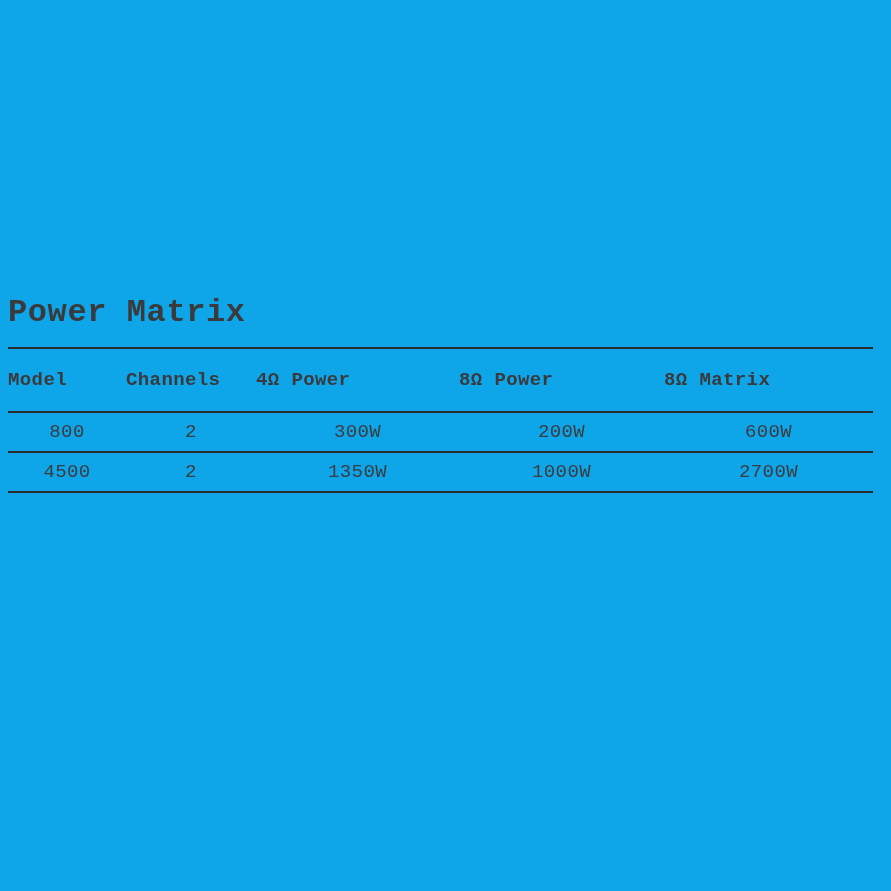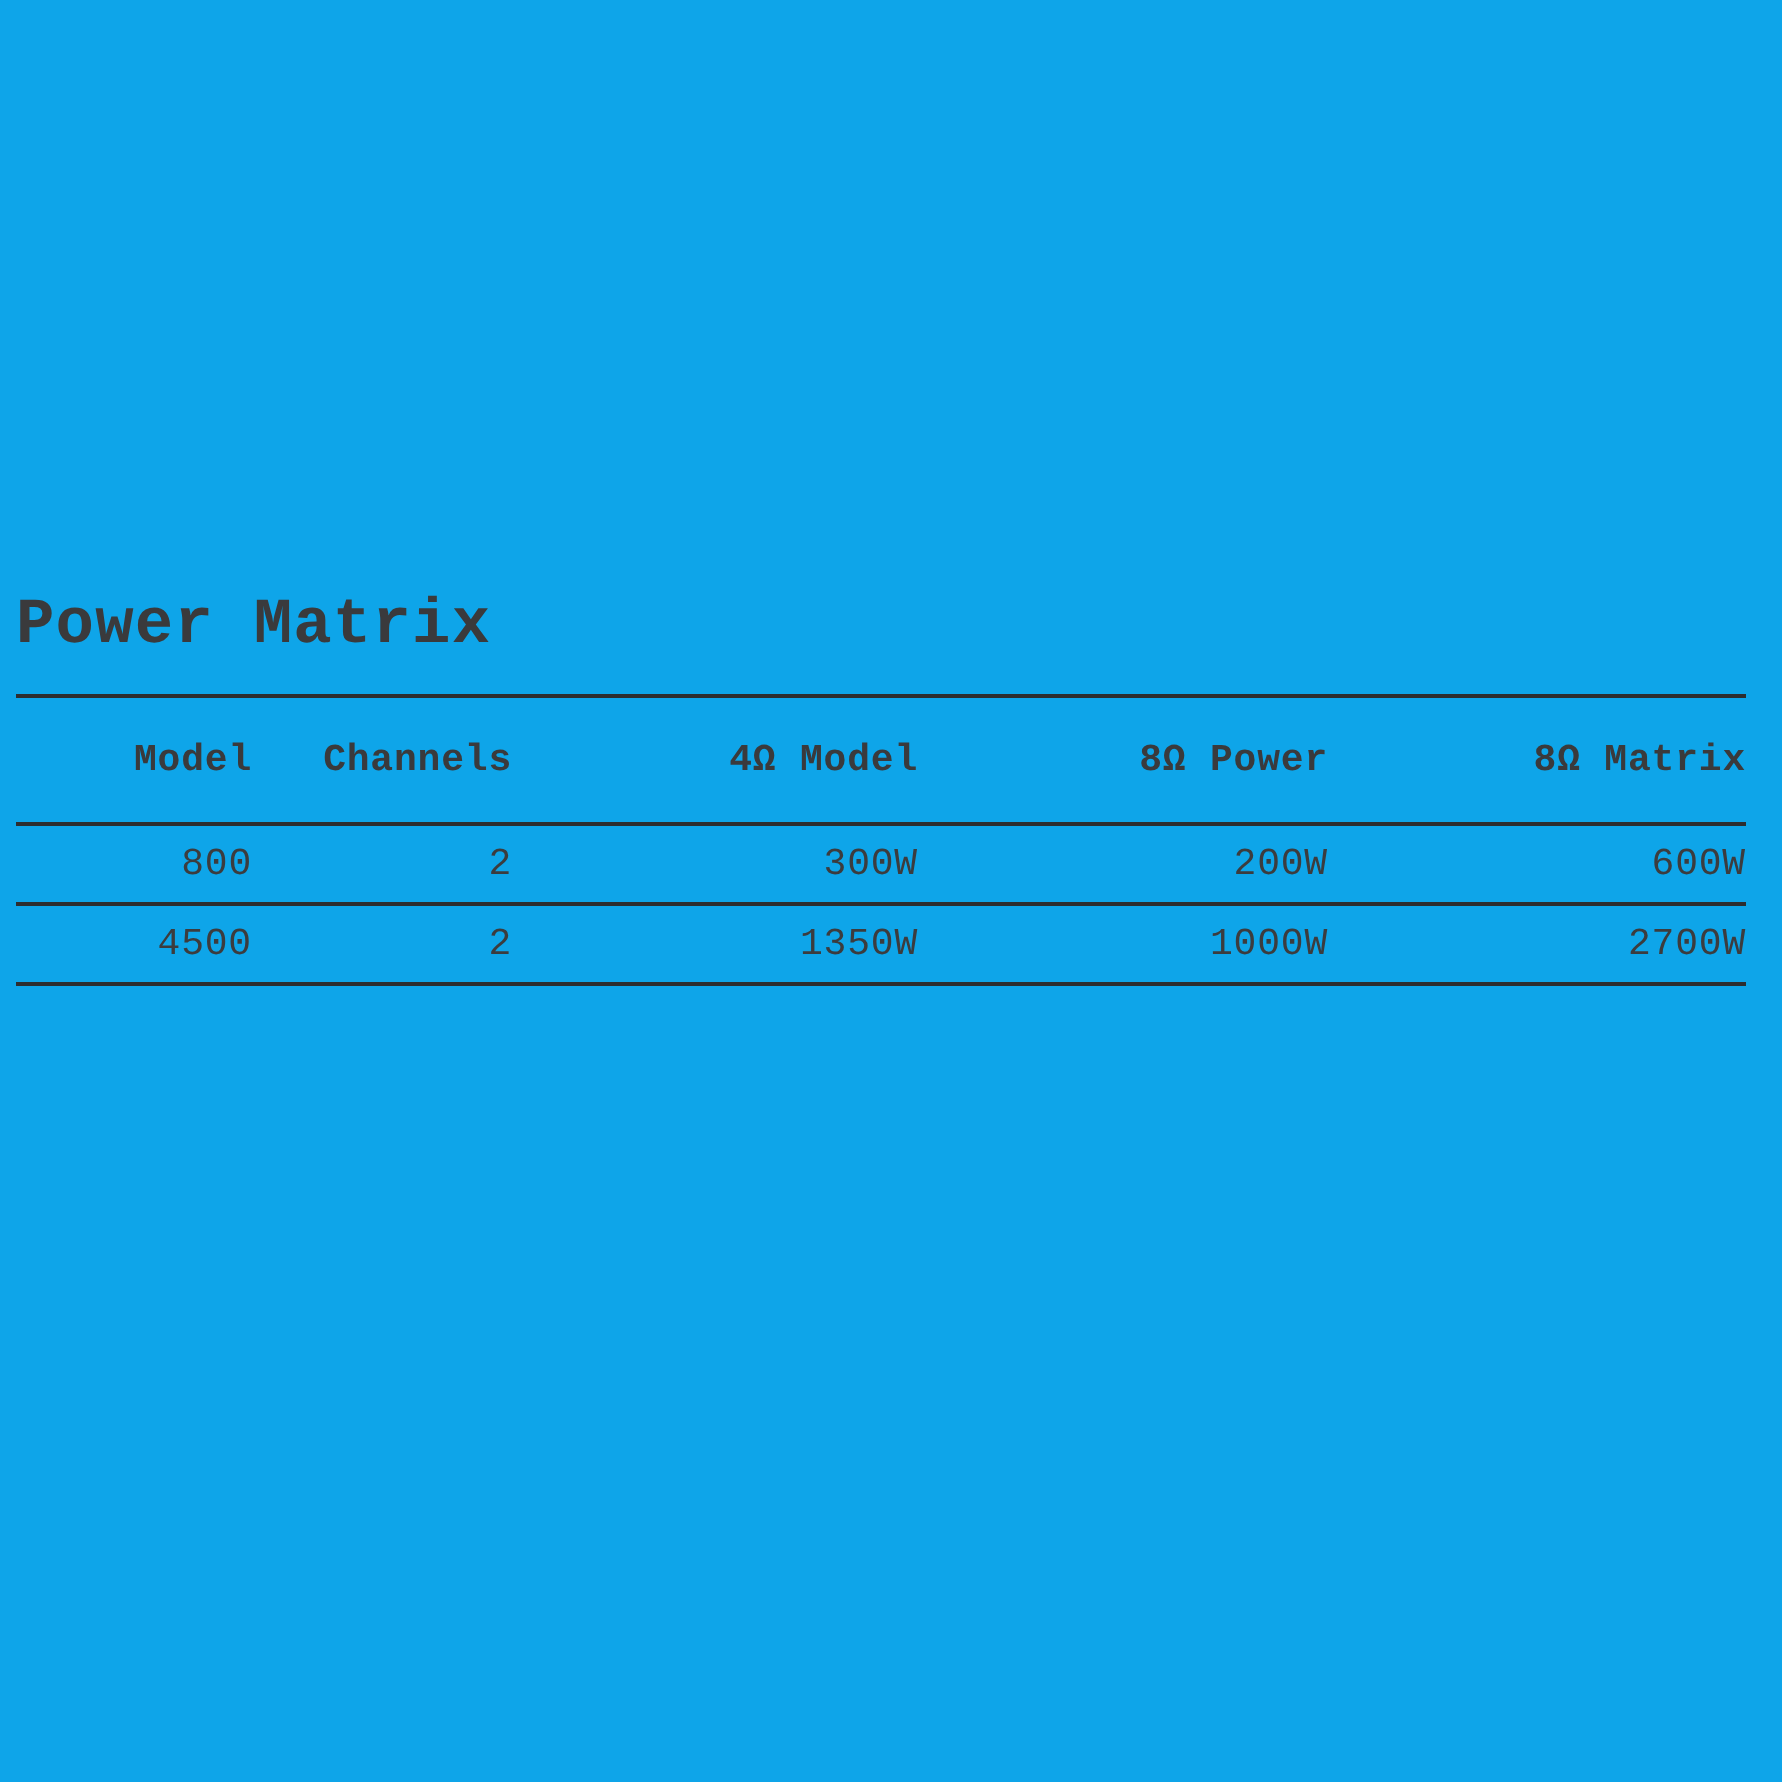--- a/index.html
+++ b/index.html
@@ -46,31 +46,31 @@
     border-bottom: 2px solid #2d2d2f;
   }
   table.power-matrix tbody tr {
     border-bottom: 2px solid #2d2d2f;
   }
   table.power-matrix th {
     height: 62px;
     font-size: 19px;
     font-weight: 600;
     letter-spacing: 0.4px;
-    text-align: right;
+    text-align: left;
     vertical-align: middle;
     color: #3a3a3c;
     padding: 0;
   }
   table.power-matrix td {
     height: 38px;
     font-size: 19px;
     font-weight: 400;
     letter-spacing: 0.4px;
-    text-align: right;
+    text-align: center;
     vertical-align: middle;
     color: #3c3c3e;
     padding: 0;
   }
 </style>
 </head>
 <body>
 
 <div class="page">
 
@@ -81,21 +81,21 @@
       <col class="c1">
         <col class="c2">
         <col class="c3">
         <col class="c4">
         <col class="c5">
     </colgroup>
     <thead>
       <tr>
         <th>Model</th>
         <th>Channels</th>
-        <th>4Ω Model</th>
+        <th>4Ω Power</th>
         <th>8Ω Power</th>
         <th>8Ω Matrix</th>
       </tr>
     </thead>
     <tbody>
       <tr>
         <td>800</td>
         <td>2</td>
         <td>300W</td>
         <td>200W</td>

